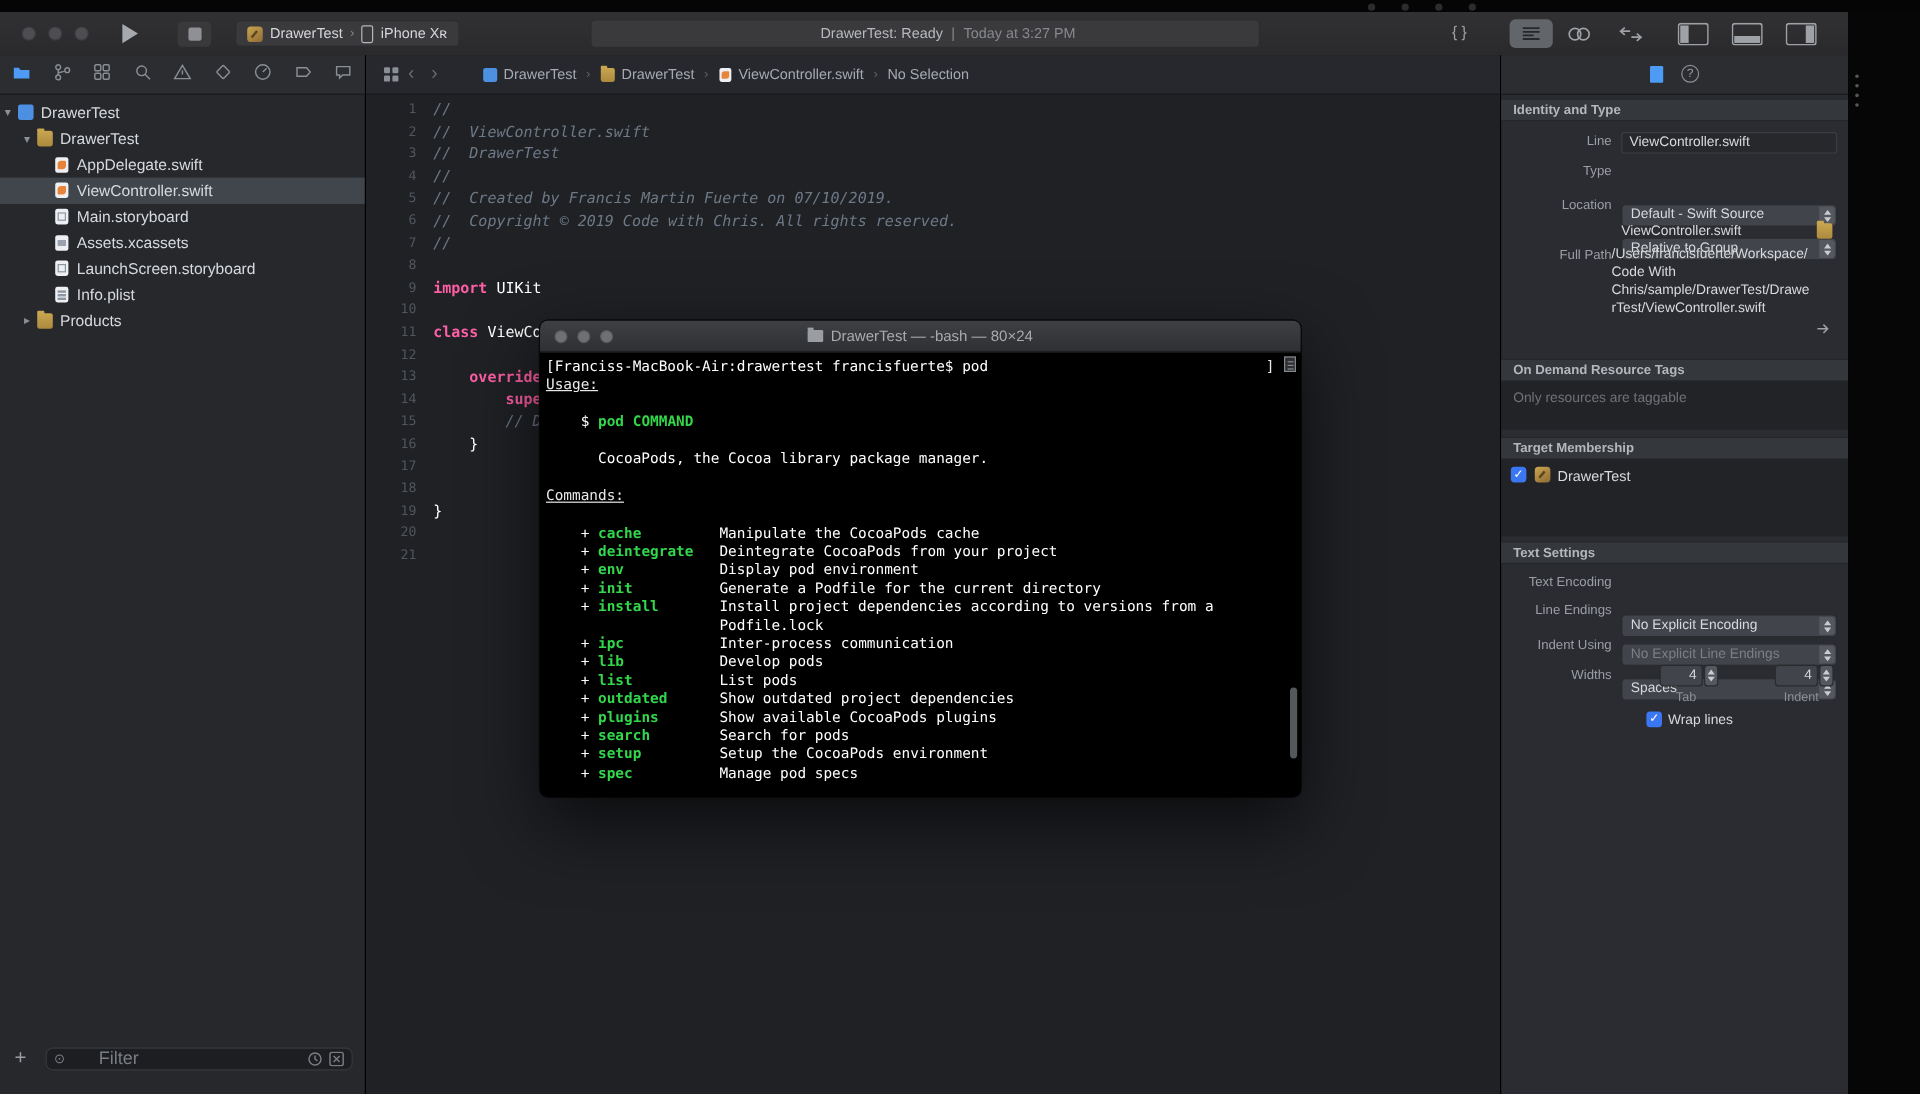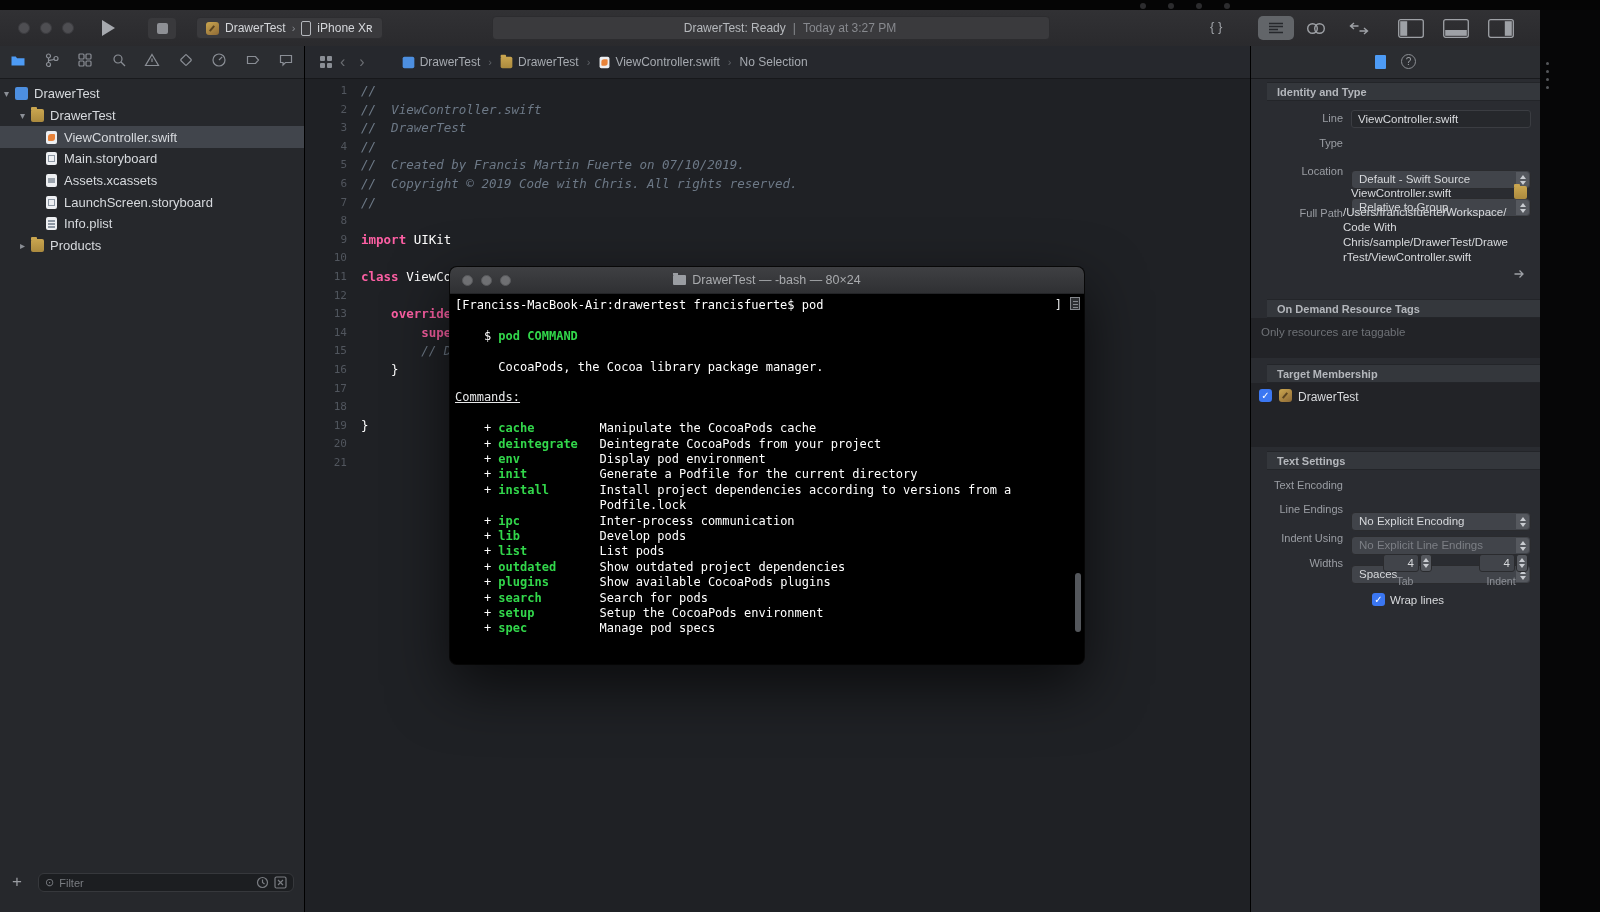--- a/index.html
+++ b/index.html
@@ -56,21 +56,21 @@
   .ficon.storyboard::after{content:"";position:absolute;left:2px;top:3px;width:7px;height:7px;border:1px solid #8d97a3;box-sizing:border-box;}
   .ficon.assets{background:#edeff2;width:11px;margin-left:1px;margin-right:7px;}
   .ficon.assets::after{content:"";position:absolute;left:2px;top:4px;width:7px;height:5px;background:#9aa3ad;}
   .ficon.plist{background:#edeff2;width:11px;margin-left:1px;margin-right:7px;}
   .ficon.plist::after{content:"";position:absolute;left:2px;top:3px;width:7px;height:1.5px;background:#8d97a3;box-shadow:0 3px 0 #8d97a3,0 6px 0 #8d97a3;}
   .nav-bottombar{position:absolute;left:0;bottom:12px;right:0;height:30px;}
   .plus{position:absolute;left:12px;top:2px;color:#9a9da2;font-size:17px;}
   .filter-field{position:absolute;left:38px;right:10px;top:3px;height:19px;background:#1c1e21;border:1px solid #36383c;
                 border-radius:6px;display:flex;align-items:center;padding:0 6px;box-sizing:border-box;gap:5px;}
   .filter-icon-glyph{color:#7a7d82;font-size:11px;}
-  .filter-ph{color:#7a7d82;font-size:11px;flex:1;}
+  .filter-ph{color:#7a7d82;font-size:15px;flex:1;margin-left:23px;}
   .field-svg{stroke:#7a7d82;fill:none;stroke-width:1.2;}
 
   
   .editor{position:absolute;left:305px;top:36px;width:945px;height:866px;background:#1f2125;}
   .jumpbar{position:absolute;left:0;top:0;right:0;height:32px;background:#26282d;border-bottom:1px solid #17181b;
            display:flex;align-items:center;font-size:12px;color:#a6aab0;padding-left:14px;}
   .jump-nav{color:#6a6d72;font-size:16px;margin:0 7px;line-height:1;}
   .crumbs{display:flex;align-items:center;margin-left:14px;}
   .crumb{display:flex;align-items:center;}
   .crumb .ficon{transform:scale(.9);margin-right:5px;}
@@ -82,21 +82,21 @@
   .seg-pl{color:#ffffff;}
   .seg-cm{color:#6d7987;font-style:italic;}
   .seg-kw{color:#fc5fa3;font-weight:bold;}
 
   
   .inspector{position:absolute;left:1250px;top:36px;width:290px;height:866px;background:#2a2c31;border-left:1px solid #000;box-sizing:border-box;font-size:11.5px;}
   .insp-tabbar{position:absolute;left:0;top:0;right:0;height:32px;background:#2b2d31;border-bottom:1px solid #191a1d;}
   .insp-doc-icon{position:absolute;left:124px;top:9px;width:11px;height:14px;background:#4d9bf5;border-radius:1px;}
   .help-icon{position:absolute;left:150px;top:8px;width:15px;height:15px;border:1px solid #8b8e93;border-radius:8px;
              color:#9ea1a6;font-size:10px;display:flex;align-items:center;justify-content:center;box-sizing:border-box;}
-  .iheader{position:absolute;left:16px;right:0;height:19px;background:#34373c;border-top:1px solid #232529;border-bottom:1px solid #232529;
+  .iheader{position:absolute;left:0;right:0;height:19px;background:#34373c;border-top:1px solid #232529;border-bottom:1px solid #232529;
            font-size:11px;font-weight:bold;color:#b4b7bc;line-height:19px;padding-left:10px;box-sizing:border-box;}
   .ilabel{position:absolute;left:0;width:92px;text-align:right;color:#9b9ea4;font-size:11px;}
   .ivalue{position:absolute;color:#d8dadd;}
   .ifield{position:absolute;left:100px;width:180px;height:18px;background:#26282c;border:1px solid #3b3d42;border-radius:3px;
           color:#d8dadd;line-height:16px;padding:0 6px;box-sizing:border-box;white-space:nowrap;overflow:hidden;}
   .popup{position:absolute;left:100px;width:180px;height:19px;background:#41444a;border:1px solid #2a2b2e;border-radius:4px;
          color:#d6d8db;line-height:17px;padding:0 20px 0 7px;box-sizing:border-box;white-space:nowrap;overflow:hidden;margin-top:36px;}
   .popup.dim{color:#7c7f85;}
   .chev{position:absolute;right:1px;top:1px;bottom:1px;width:13px;background:#55585e;border-radius:0 3px 3px 0;
         display:flex;flex-direction:column;align-items:center;justify-content:center;gap:2px;}
@@ -263,20 +263,25 @@
             <span class="ficon project"></span>
             <span class="flabel">DrawerTest</span>
           </div>
 
           <div class="tree-row lvl1">
             <span class="disclosure">▾</span>
             <span class="ficon folder"></span>
             <span class="flabel">DrawerTest</span>
           </div>
 
+          <div class="tree-row lvl2">
+            <span class="disclosure"></span>
+            <span class="ficon swift"></span>
+            <span class="flabel">AppDelegate.swift</span>
+          </div>
 
           <div class="tree-row lvl2 selected">
             <span class="disclosure"></span>
             <span class="ficon swift"></span>
             <span class="flabel">ViewController.swift</span>
           </div>
 
           <div class="tree-row lvl2">
             <span class="disclosure"></span>
             <span class="ficon storyboard"></span>
@@ -562,20 +567,21 @@
       <span>DrawerTest — -bash — 80×24</span>
     </div>
     <div class="term-lights">
       <span class="term-dot"></span>
       <span class="term-dot"></span>
       <span class="term-dot"></span>
     </div>
     <div class="term-body">
 
     <div class="tline"><span class="seg-pl">[Franciss-MacBook-Air:drawertest francisfuerte$ pod</span></div>
+        <div class="tline"><span class="seg-un">Usage:</span></div>
         <div class="tline"></div>
         <div class="tline"><span class="seg-pl">    $ </span><span class="seg-gr">pod COMMAND</span></div>
         <div class="tline"></div>
         <div class="tline"><span class="seg-pl">      CocoaPods, the Cocoa library package manager.</span></div>
         <div class="tline"></div>
         <div class="tline"><span class="seg-un">Commands:</span></div>
         <div class="tline"></div>
         <div class="tline"><span class="seg-pl">    + </span><span class="seg-gr">cache</span><span class="seg-pl">         Manipulate the CocoaPods cache</span></div>
         <div class="tline"><span class="seg-pl">    + </span><span class="seg-gr">deintegrate</span><span class="seg-pl">   Deintegrate CocoaPods from your project</span></div>
         <div class="tline"><span class="seg-pl">    + </span><span class="seg-gr">env</span><span class="seg-pl">           Display pod environment</span></div>

